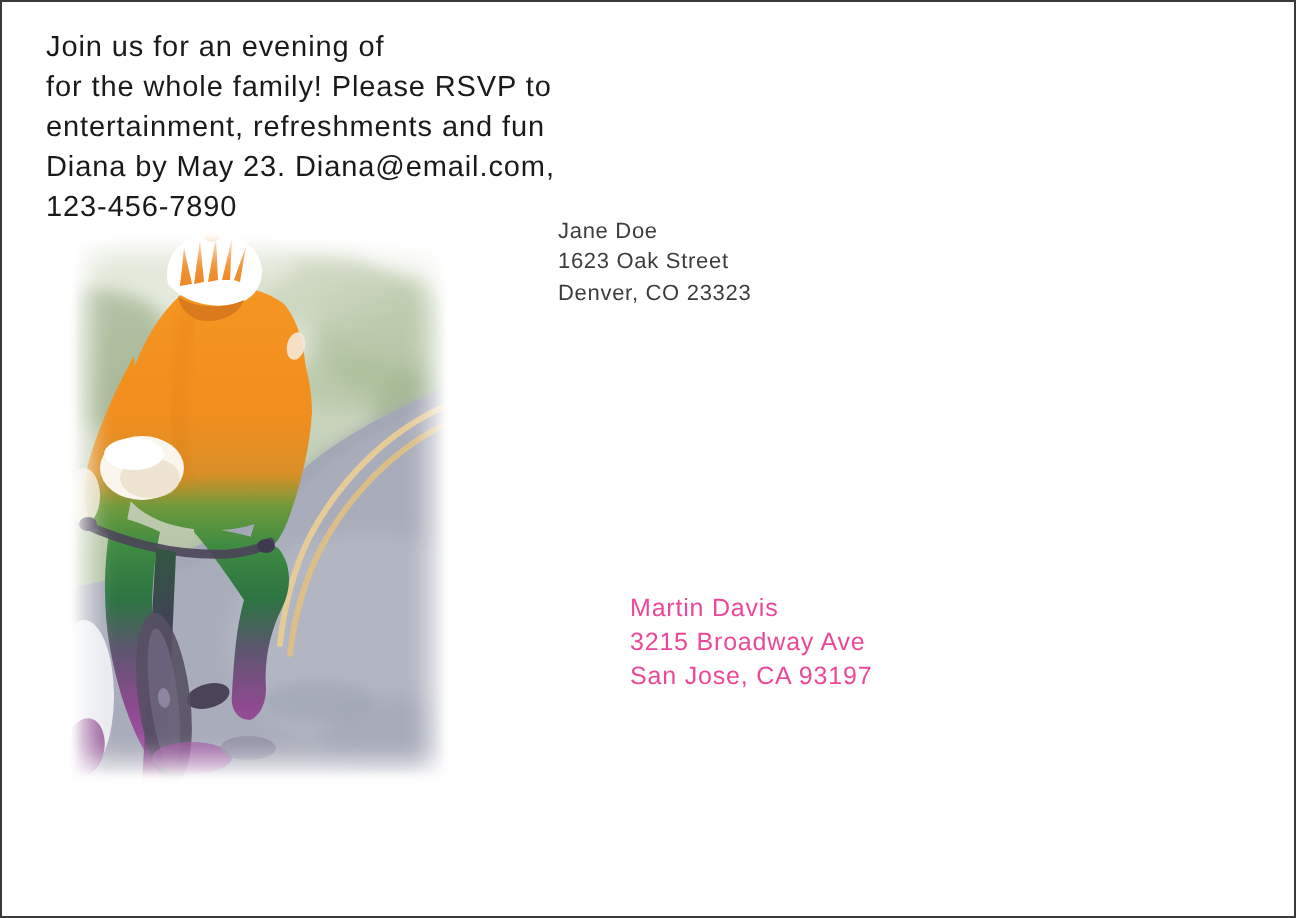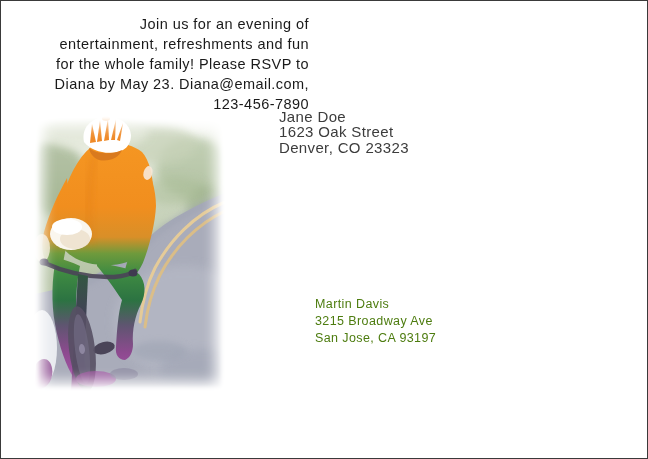--- a/index.html
+++ b/index.html
@@ -3,49 +3,49 @@
 <meta charset="utf-8">
 <style>
   html,body{margin:0;padding:0;background:#fff;}
   .card{
     position:relative;width:648px;height:459px;box-sizing:border-box;
     background:#ffffff;border:1px solid #3a3a3a;overflow:hidden;
     font-family:"Liberation Sans","DejaVu Sans",sans-serif;
   }
   .invitation{
     position:absolute;left:22px;top:13px;width:286px;
-    text-align:right;color:#1a1a1a;font-size:14.5px;line-height:20px;
+    text-align:left;color:#1a1a1a;font-size:14.5px;line-height:20px;
     letter-spacing:0.45px;
   }
   .return-address{
     position:absolute;left:278px;top:108px;
-    color:#3c3c3c;font-size:15px;line-height:15.3px;letter-spacing:0.35px;
+    color:#3c3c3c;font-size:11px;line-height:15.3px;letter-spacing:0.35px;
   }
   .recipient-address{
     position:absolute;left:314px;top:295px;
-    color:#4d7c0f;font-size:12.5px;line-height:16.8px;letter-spacing:0.4px;
+    color:#ec4899;font-size:12.5px;line-height:16.8px;letter-spacing:0.4px;
   }
   .photo{
     position:absolute;left:33px;top:115px;width:191px;height:275px;
   }
   .photo svg{display:block;width:100%;height:100%;}
   .photo .fade{
     position:absolute;inset:0;pointer-events:none;
     box-shadow:inset 0 0 14px 9px #ffffff, inset 0 0 4px 3px #ffffff;
   }
 </style>
 </head>
 <body>
 
 <div class="card">
 
   <div class="invitation">
     <div>Join us for an evening of</div>
+    <div>for the whole family! Please RSVP to</div>
     <div>entertainment, refreshments and fun</div>
-    <div>for the whole family! Please RSVP to</div>
     <div>Diana by May 23. Diana@email.com,</div>
     <div>123-456-7890</div>
   </div>
 
   <div class="return-address">
     <div>Jane Doe</div>
     <div>1623 Oak Street</div>
     <div>Denver, CO 23323</div>
   </div>
 

